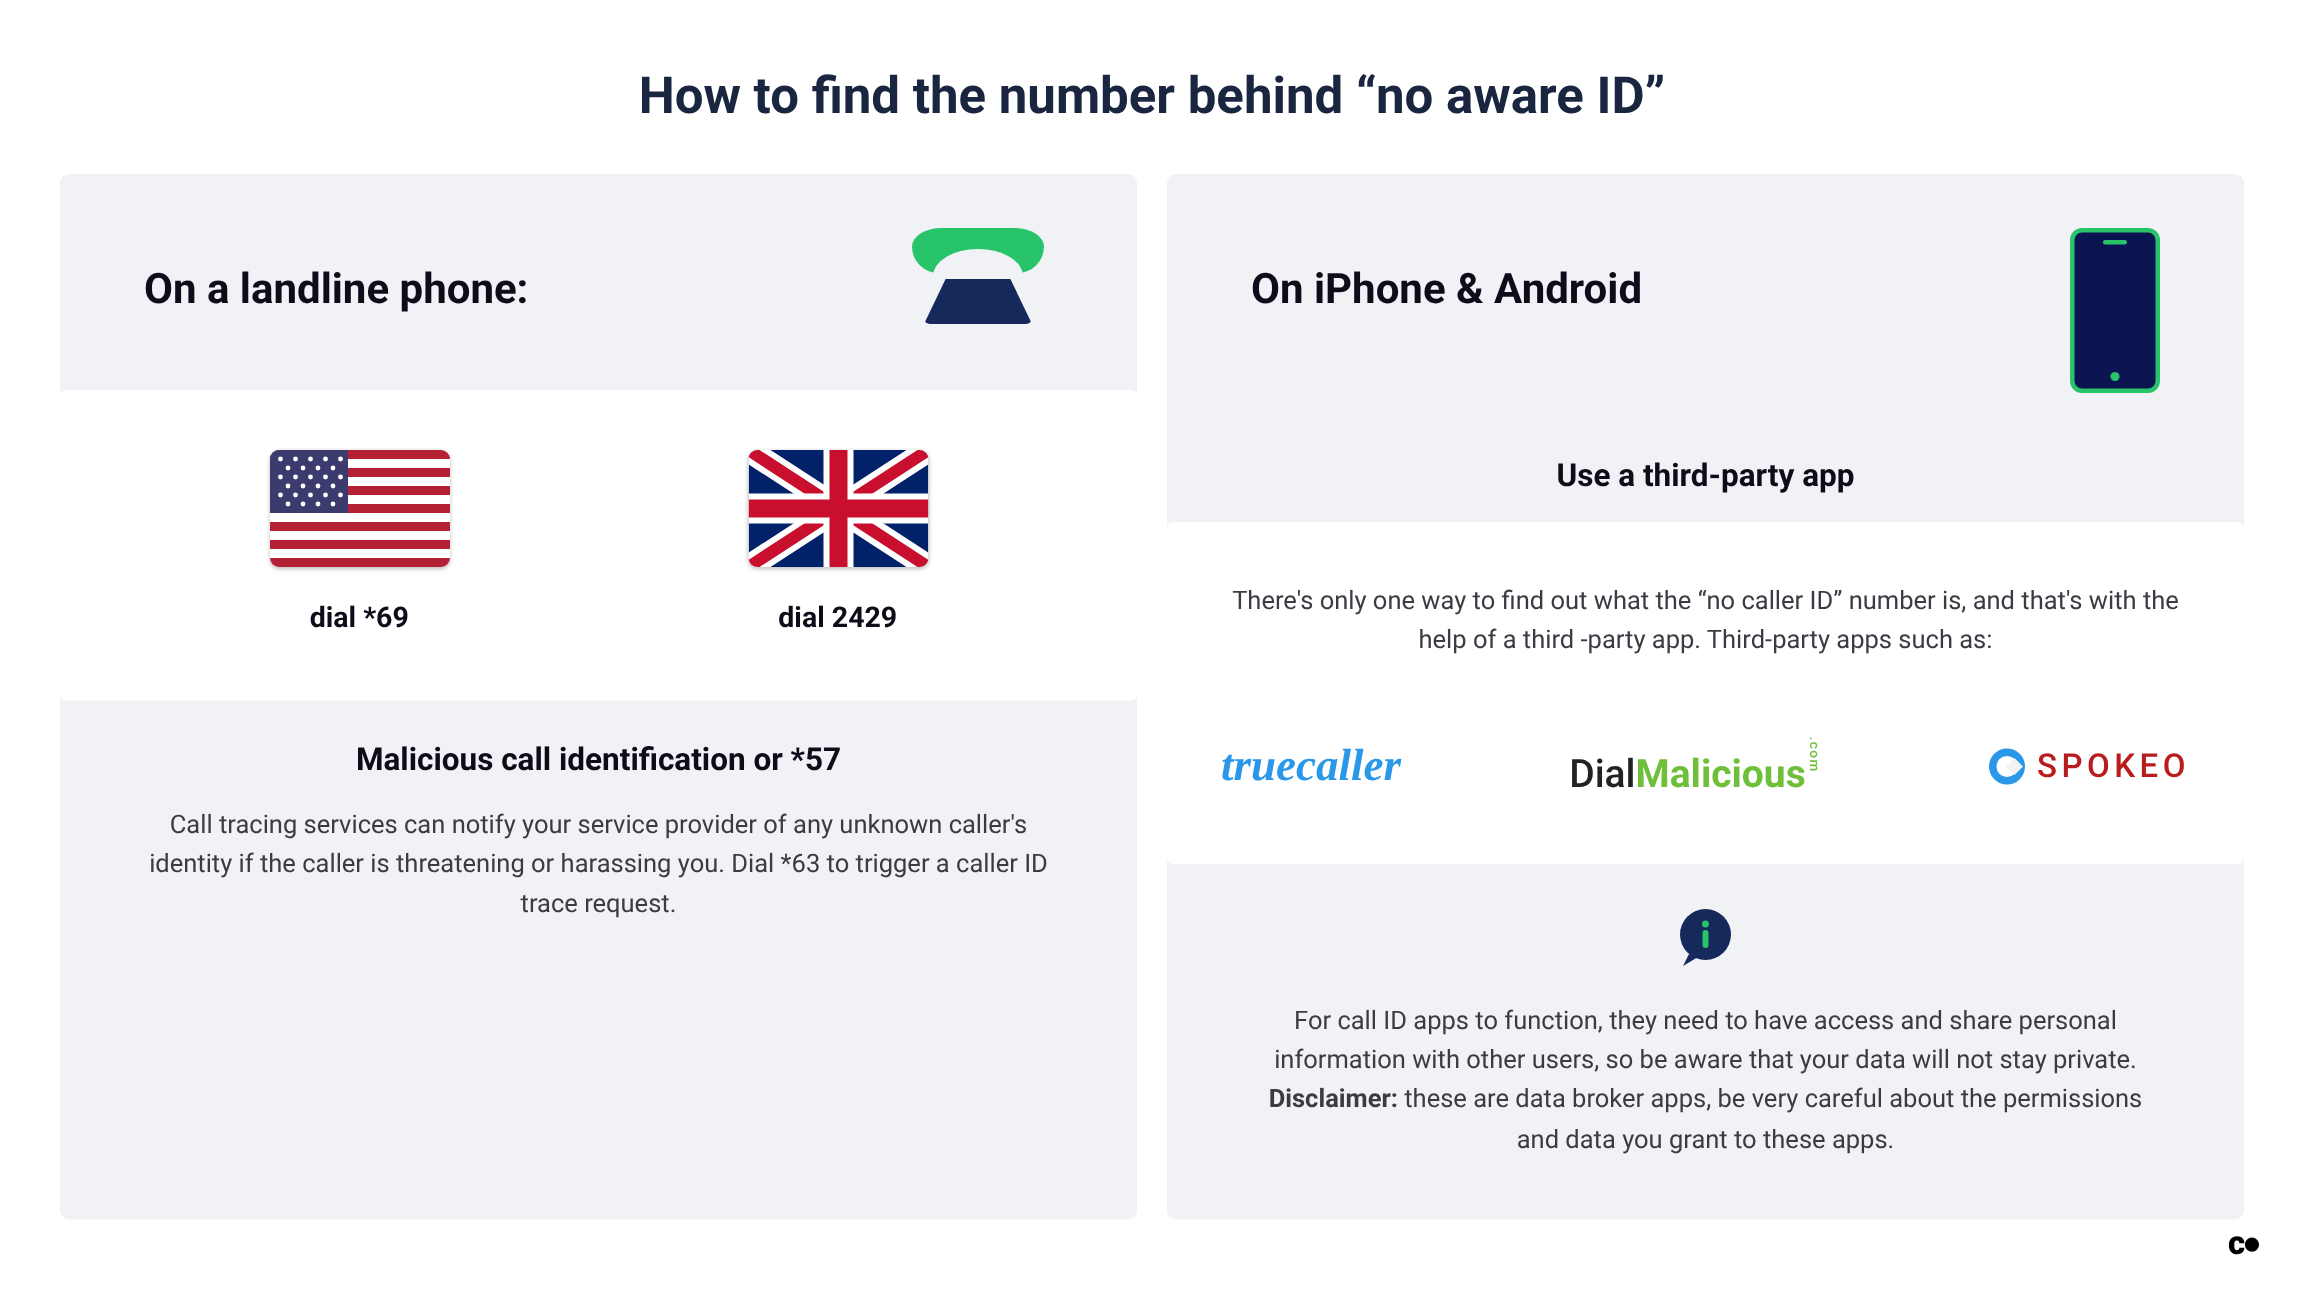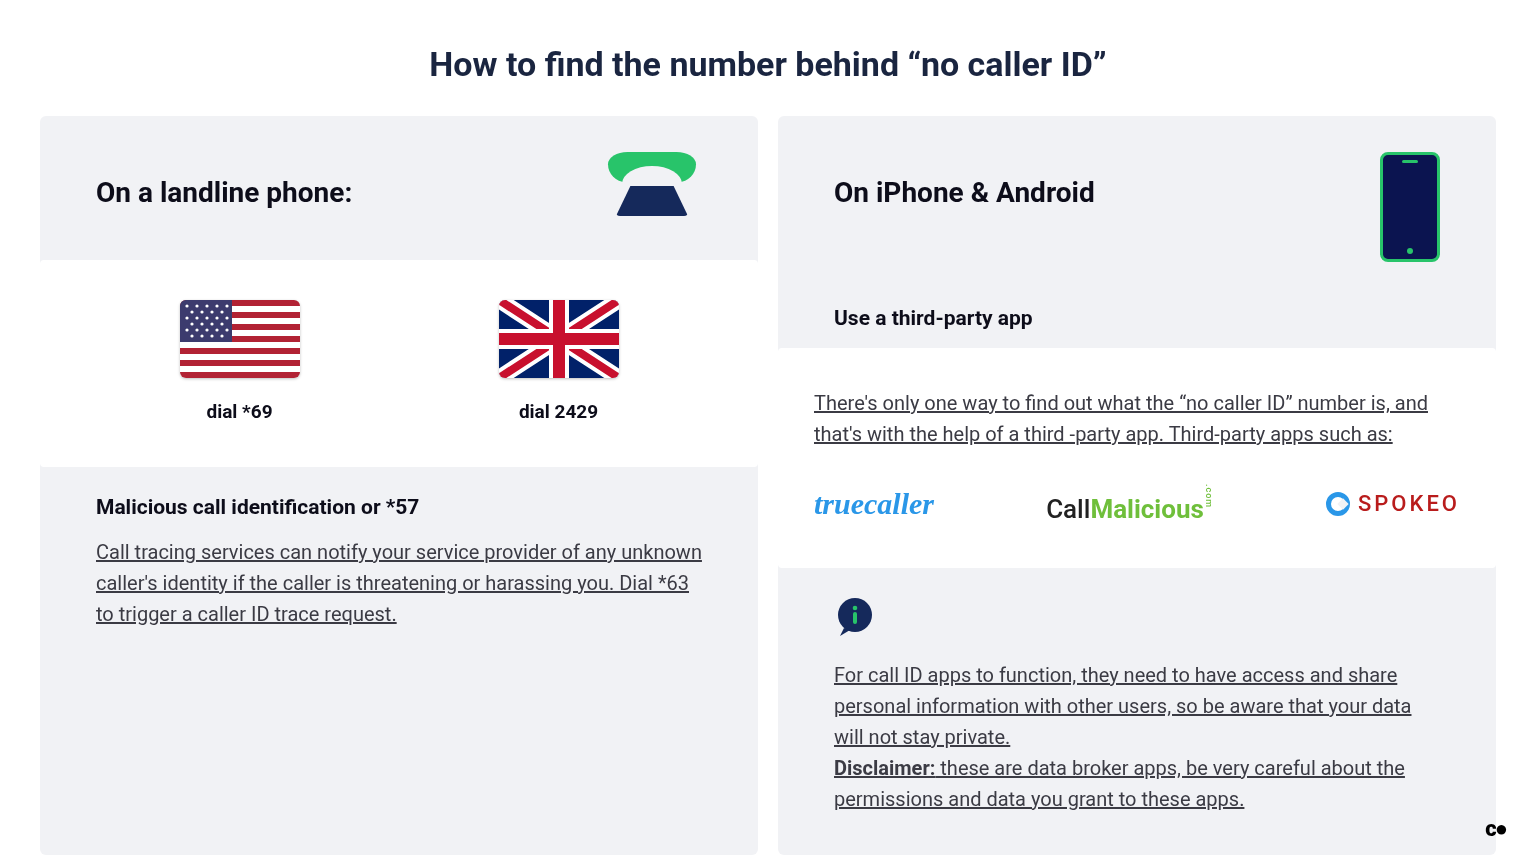--- a/index.html
+++ b/index.html
@@ -16,20 +16,21 @@
     font-size: 34px;
     font-weight: 700;
     color: #1a2540;
     margin-top: 44px;
     margin-bottom: 28px;
   }
   .columns {
     display: flex;
     gap: 20px;
     padding: 4px 40px;
+    text-align: center;
   }
   .card {
     flex: 1;
     background: #f1f2f5;
     border-radius: 6px;
     padding: 36px 56px 40px 56px;
     position: relative;
   }
   .card-header {
     display: flex;
@@ -67,30 +68,29 @@
     flex-direction: column;
     align-items: center;
     gap: 22px;
   }
   .flag-label {
     font-size: 19px;
     font-weight: 700;
     color: #0d0d1a;
   }
   .body-text {
-    font-size: 20px;
+    font-size: 17px;
     line-height: 1.55;
     color: #3b3b44;
-    text-decoration: underline;
   }
   .app-logos {
     display: flex;
     justify-content: space-between;
     align-items: center;
-    margin-top: 34px;
+    margin-top: 50px;
   }
   .logo-truecaller {
     font-family: "Comic Sans MS", cursive;
     font-weight: 700;
     font-size: 30px;
     color: #2a97e8;
     font-style: italic;
   }
   .logo-beenverified {
     font-size: 26px;
@@ -155,21 +155,21 @@
     font-size: 22px;
     font-weight: 900;
     color: #000;
     letter-spacing: -2px;
   }
   .info-bubble { width:42px; height:42px; }
 </style>
 </head>
 <body>
 
-<h1 class="title">How to find the number behind “no caller ID”</h1>
+<h1 class="title">How to find the number behind “no aware ID”</h1>
 
 <div class="columns">
 
   <div class="card">
     <div class="card-header">
       <div class="card-heading">On a landline phone:</div>
       <div class="phone-icon">
         <div class="phone-handset"></div>
         <div class="phone-base"></div>
       </div>
@@ -251,21 +251,21 @@
       <div class="smartphone-icon"></div>
     </div>
 
     <div class="sub-heading">Use a third-party app</div>
 
     <div class="inner-white" style="padding:40px 36px 44px 36px;">
       <p class="body-text">There's only one way to find out what the “no caller ID” number is, and that's with the help of a third -party app. Third-party apps such as:</p>
       <div class="app-logos">
         <div class="logo-truecaller">truecaller</div>
         <div class="logo-beenverified">
-          <span class="b1">Call</span><span class="b2">Malicious</span><span class="b3">.com</span>
+          <span class="b1">Dial</span><span class="b2">Malicious</span><span class="b3">.com</span>
         </div>
         <div class="logo-spokeo">
           <span class="spokeo-ring"></span>
           <span>SPOKEO</span>
         </div>
       </div>
     </div>
 
     <div class="info-icon-wrap">
       <svg class="info-bubble" viewBox="0 0 42 42">

